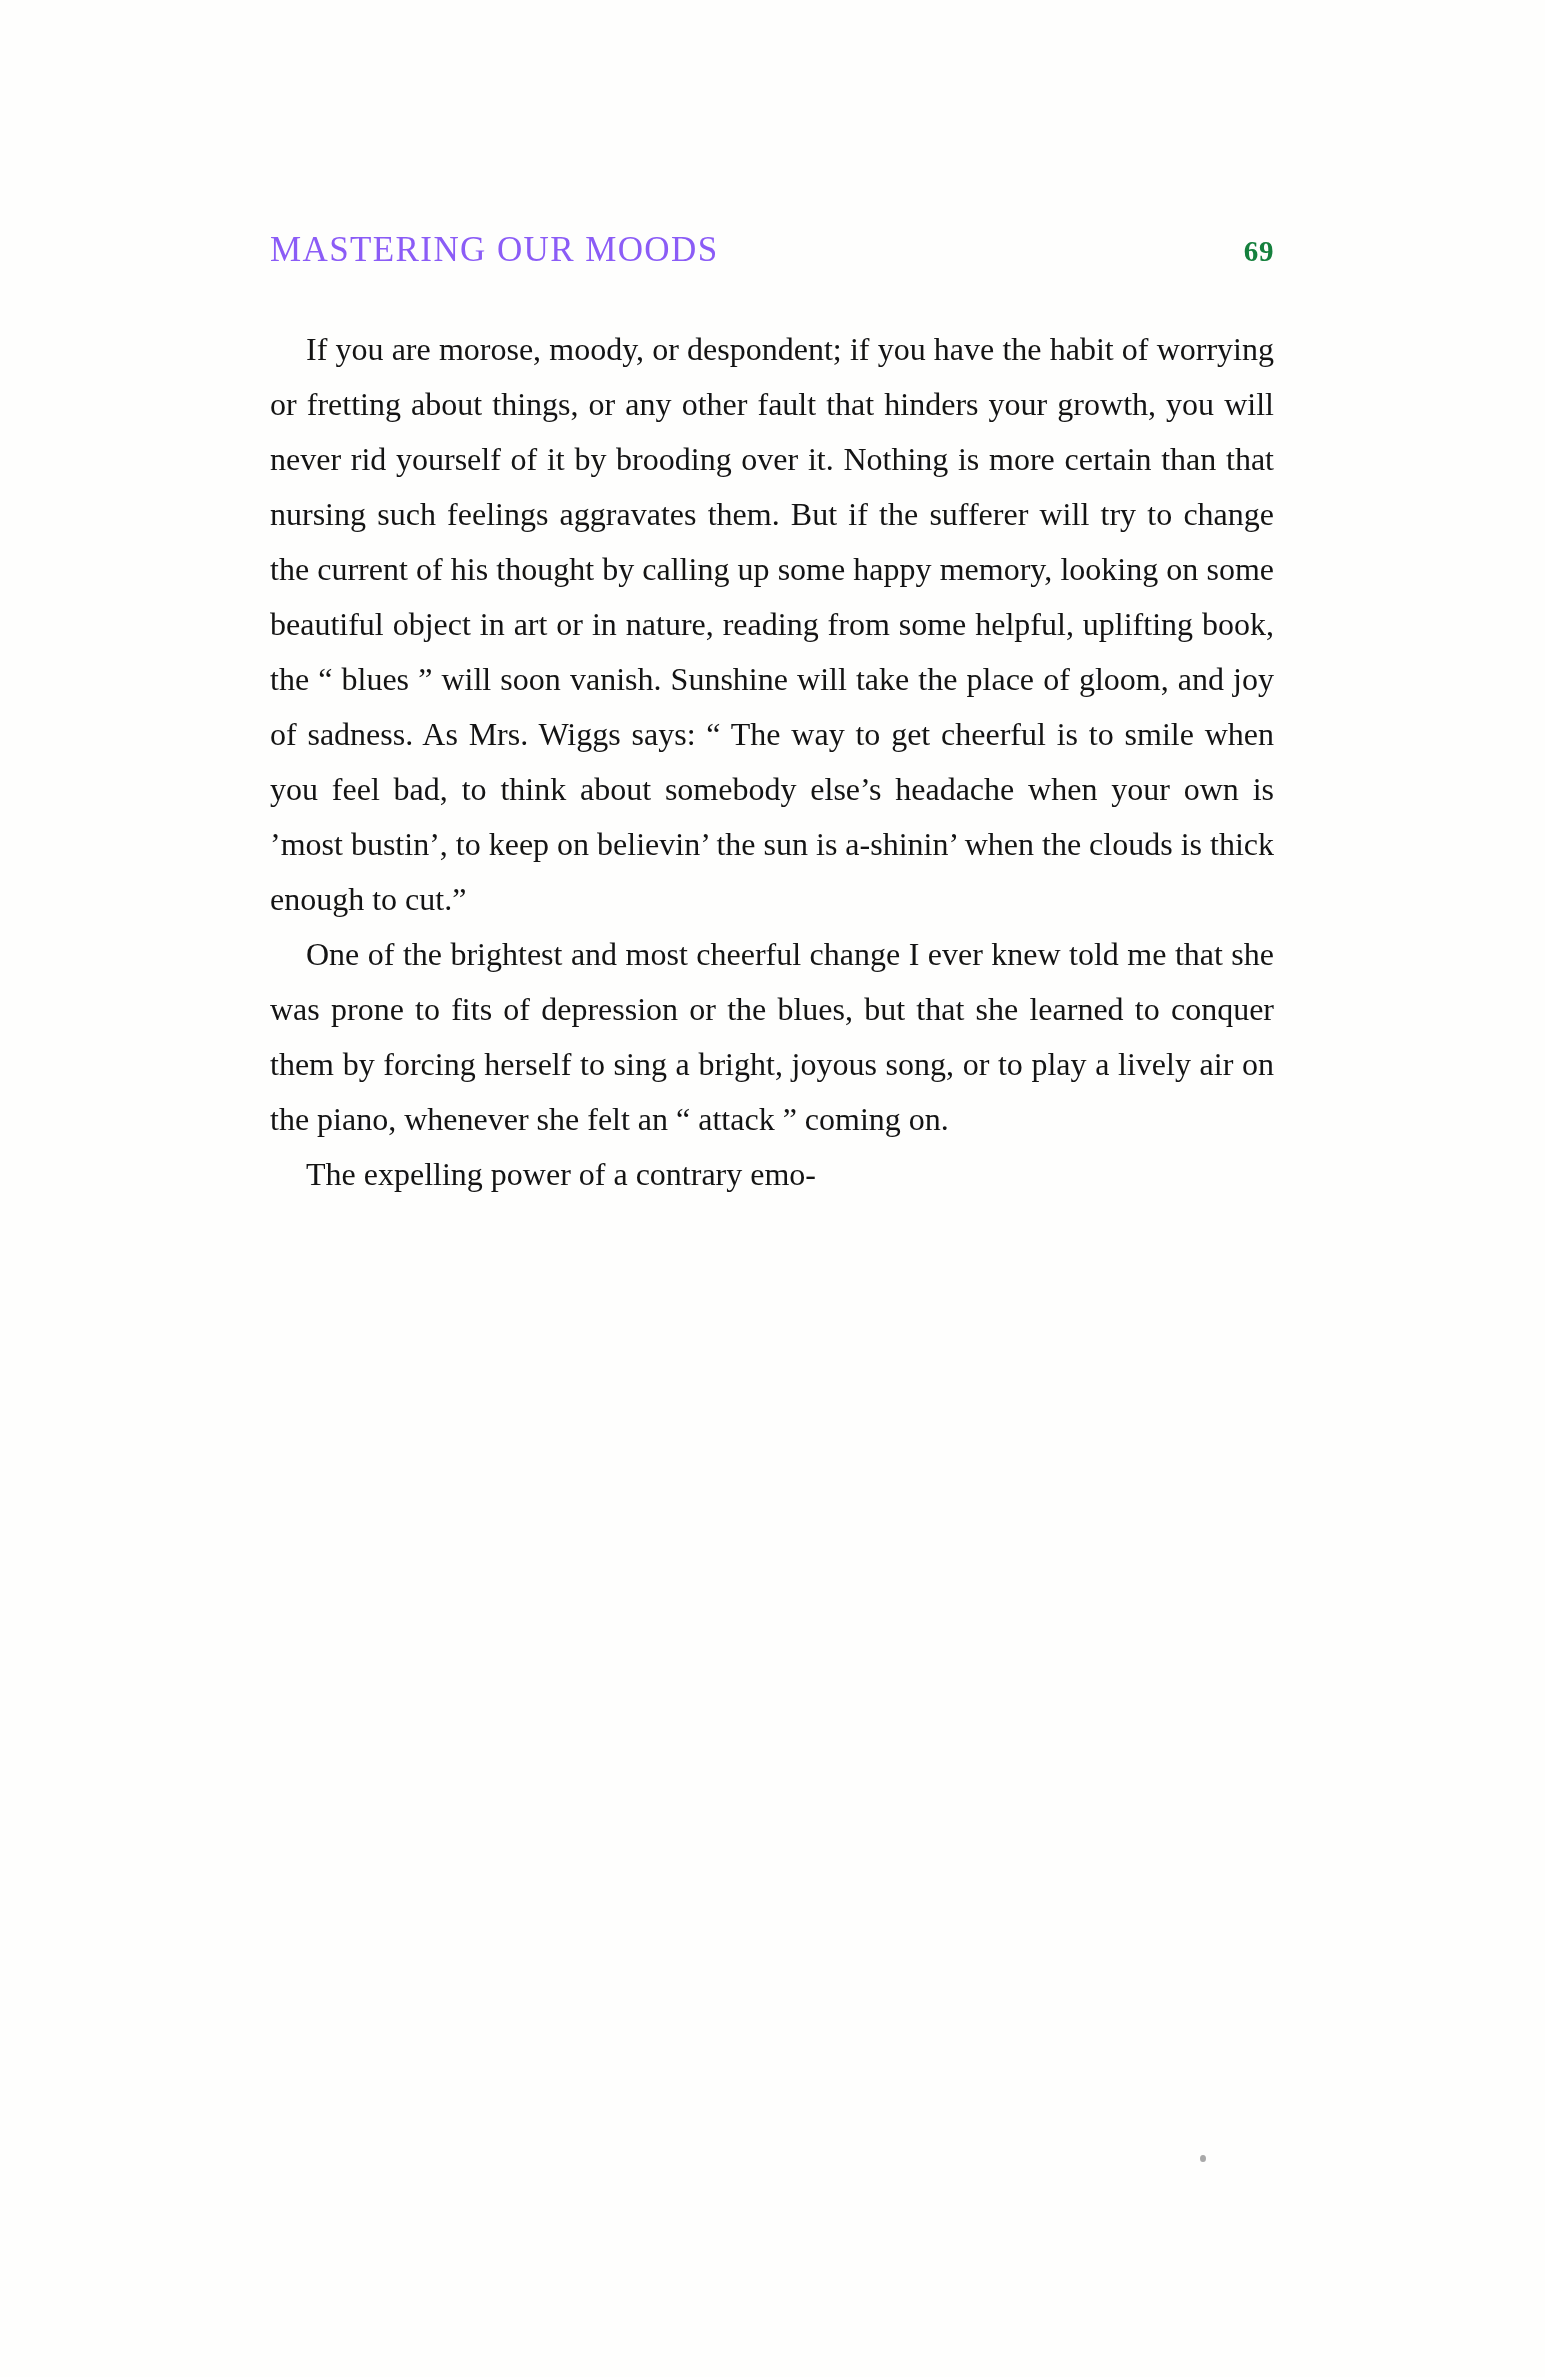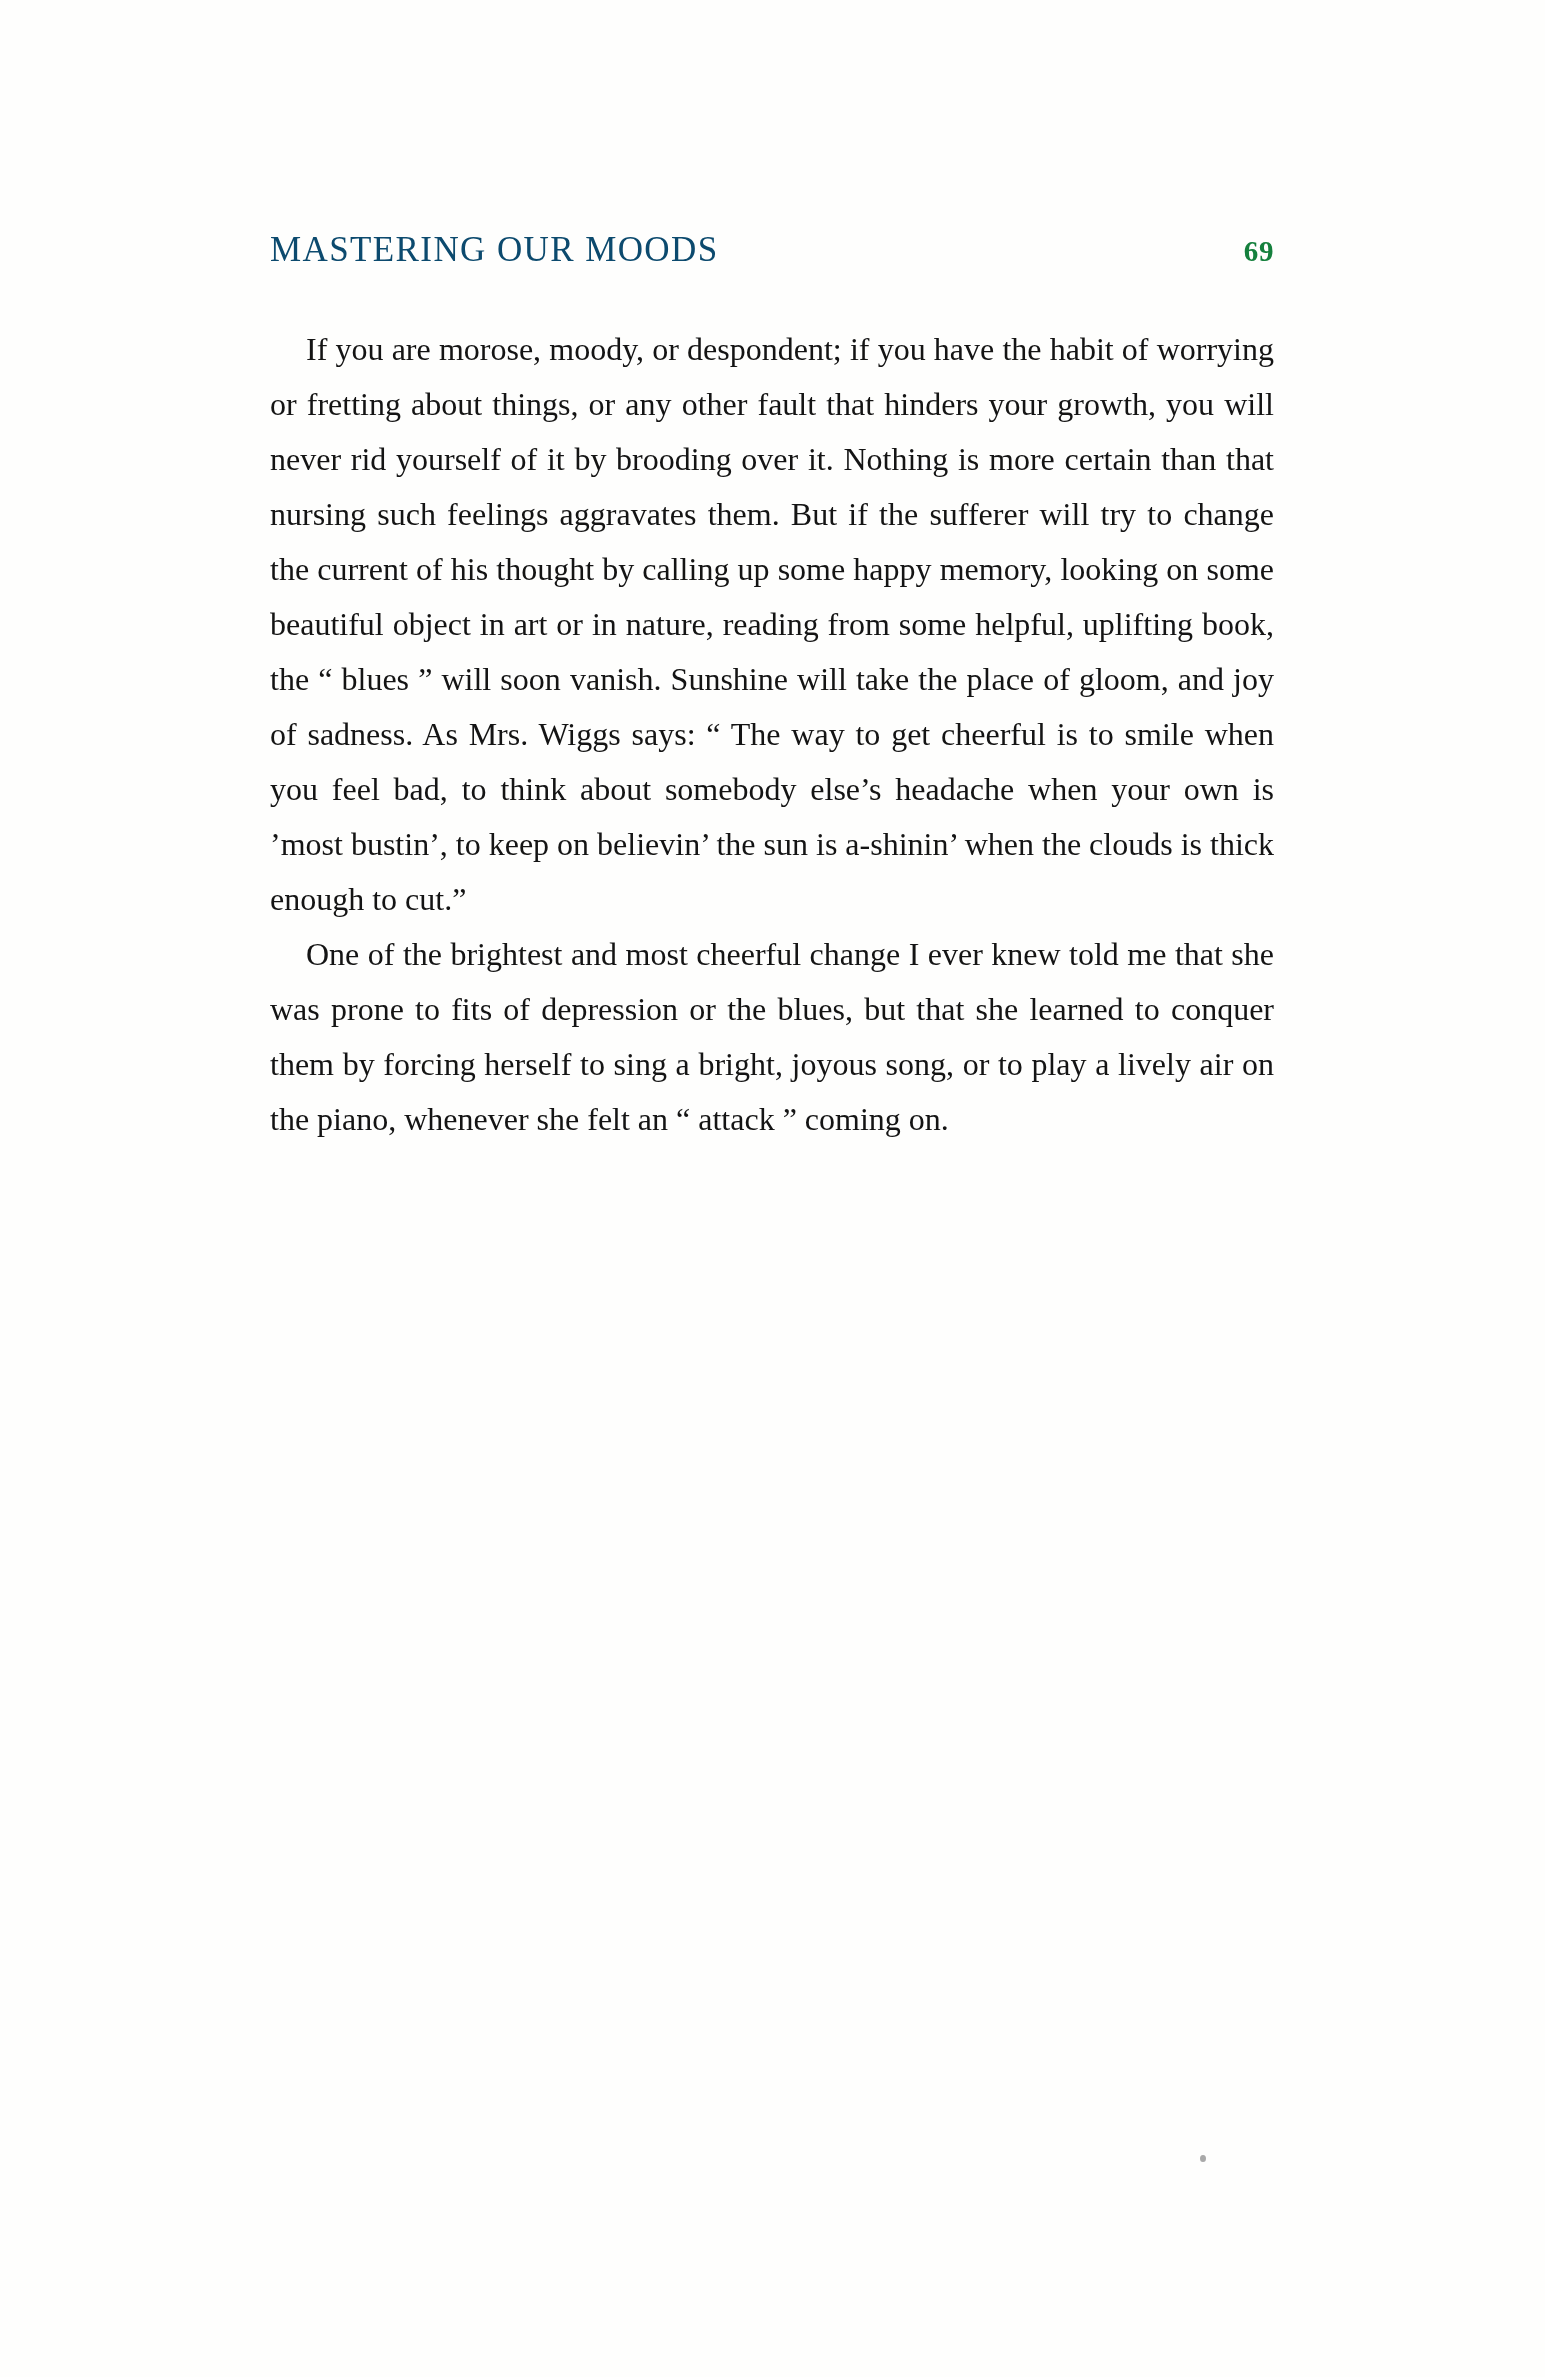--- a/index.html
+++ b/index.html
@@ -34,21 +34,21 @@
     align-items: baseline;
     justify-content: flex-start;
     width: 100%;
     margin-bottom: 52px;
   }
   .running-head .title {
     font-size: 35px;
     letter-spacing: 1.4px;
     font-weight: 500;
     white-space: nowrap;
-    color: #0c4a6e;
+    color: #8b5cf6;
   }
   .running-head .folio {
     margin-left: auto;
     font-size: 29px;
     font-weight: 600;
     color: #15803d;
     letter-spacing: 0.6px;
   }
   p.body-par {
     margin: 0;
@@ -80,20 +80,21 @@
 
   <div class="text-block">
 
     <div class="running-head">
       <span class="title">MASTERING OUR MOODS</span>
       <span class="folio">69</span>
     </div>
 
     <p class="body-par indent">If you are morose, moody, or despondent; if you have the habit of worrying or fretting about things, or any other fault that hinders your growth, you will never rid yourself of it by brooding over it. Nothing is more certain than that nursing such feelings aggravates them. But if the sufferer will try to change the current of his thought by calling up some happy memory, looking on some beautiful object in art or in nature, reading from some helpful, uplifting book, the “ blues ” will soon vanish. Sunshine will take the place of gloom, and joy of sadness. As Mrs. Wiggs says: “ The way to get cheerful is to smile when you feel bad, to think about somebody else’s headache when your own is ’most bustin’, to keep on believin’ the sun is a-shinin’ when the clouds is thick enough to cut.”</p>
     <p class="body-par indent">One of the brightest and most cheerful change I ever knew told me that she was prone to fits of depression or the blues, but that she learned to conquer them by forcing herself to sing a bright, joyous song, or to play a lively air on the piano, whenever she felt an “ attack ” coming on.</p>
+    <p class="body-par indent">The expelling power of a contrary emo-</p>
 
   </div>
 
   <span class="speck speck-a"></span>
   <span class="speck speck-b"></span>
 
 </div>
 
 
 </body></html>

